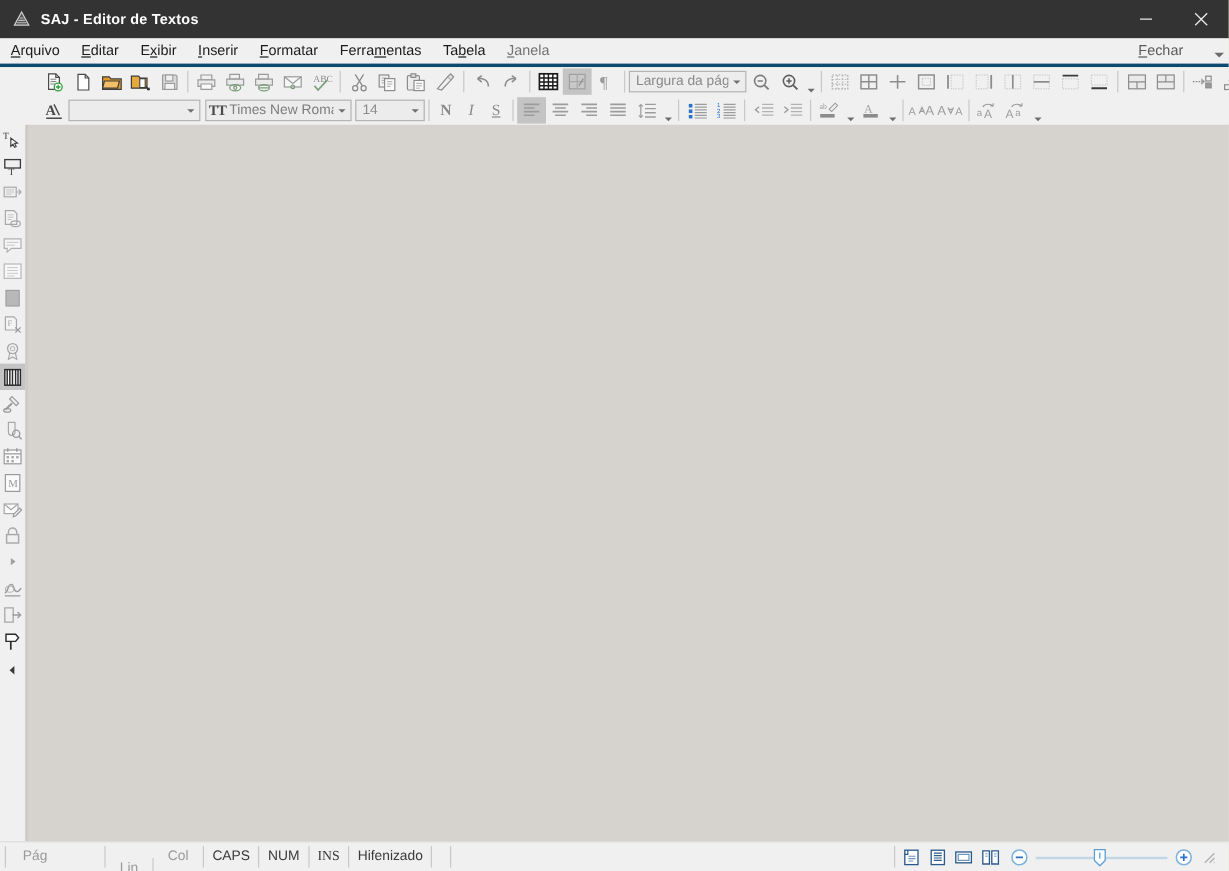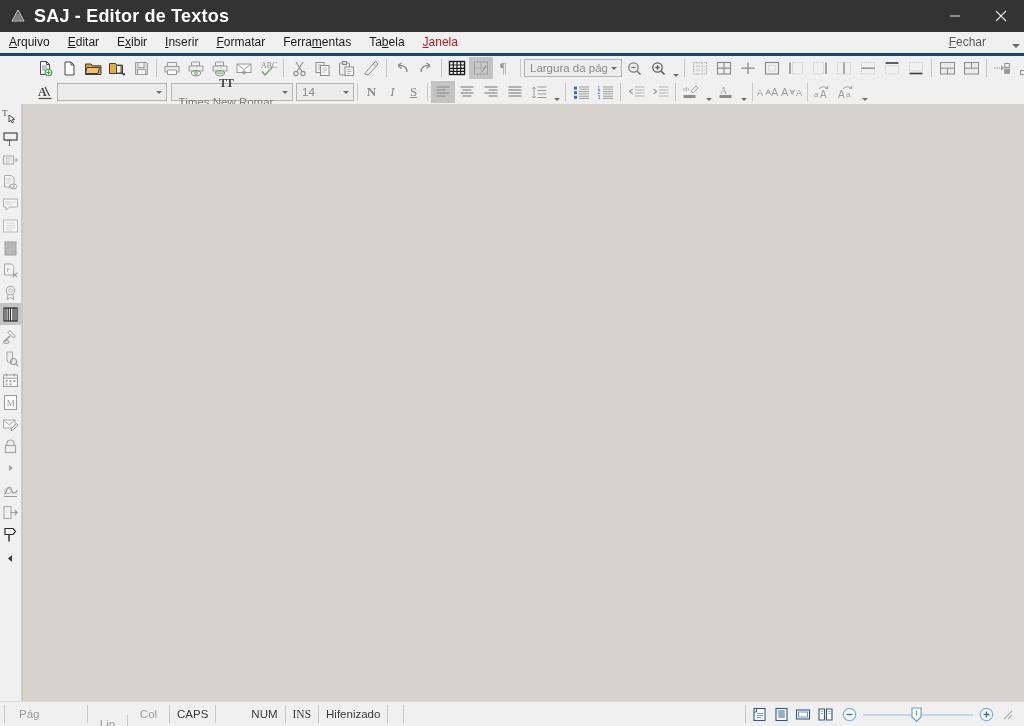--- a/index.html
+++ b/index.html
@@ -12,37 +12,37 @@
   }
   .app{position:relative;width:1024px;height:726px;display:flex;flex-direction:column;background:#f0f0f0;}
 
   
   .titlebar{
     height:32px;background:#333333;color:#ffffff;
     display:flex;align-items:center;flex:0 0 32px;
   }
   .title-left{display:flex;align-items:center;padding-left:10px;gap:8px;flex:1;}
   .app-icon{width:16px;height:16px;display:block;}
-  .title-text{font-size:18px;font-weight:bold;letter-spacing:.2px;color:#ffffff;}
+  .title-text{font-size:12px;font-weight:bold;letter-spacing:.2px;color:#ffffff;}
   .win-btns{display:flex;height:32px;}
   .win-btn{
     width:46px;height:32px;display:flex;align-items:center;justify-content:center;
     color:#e8e8e8;
   }
 
   
   .menubar{
     height:21px;flex:0 0 21px;background:#f0f0f0;
     display:flex;align-items:center;border-bottom:3px solid #0c4a6e;
     position:relative;
   }
   .menu-item{
     padding:2px 9px 3px 9px;font-size:12px;color:#1b1b1b;line-height:15px;white-space:nowrap;
   }
-  .menu-item.disabled{color:#b91c1c;}
+  .menu-item.disabled{color:#737373;}
   .menu-item u{text-decoration:underline;}
   .menu-spacer{flex:1;}
   .menu-right{display:flex;align-items:center;padding-right:4px;gap:18px;}
   .menu-right .menu-item{padding:2px 6px 3px 6px;color:#5a5a5a;}
   .caret-sm{
     width:0;height:0;border-left:4px solid transparent;border-right:4px solid transparent;
     border-top:4px solid #6b6b6b;margin-left:2px;margin-top:6px;
   }
 
   
@@ -70,21 +70,21 @@
   .combo{
     height:18px;border:1px solid #b4b4b4;background:#ececec;display:flex;align-items:center;
     font-size:11.5px;color:#8a8a8a;box-sizing:border-box;flex:0 0 auto;
   }
   .combo .cval{padding-left:5px;overflow:hidden;white-space:nowrap;flex:1;line-height:16px;}
   .combo .cbtn{
     width:14px;height:16px;display:flex;align-items:center;justify-content:center;flex:0 0 auto;
   }
   .combo.style{width:110px;}
   .combo.font{width:122px;}
-  .combo.font .cval{padding-left:2px;display:flex;align-items:center;gap:3px;color:#7d7d7d;flex-direction:column;}
+  .combo.font .cval{padding-left:2px;display:flex;align-items:center;gap:3px;color:#7d7d7d;}
   .combo.size{width:58px;}
   .combo.zoomsel{width:98px;background:#ededed;}
   .tt-glyph{font-family:"Liberation Serif",serif;font-weight:bold;font-size:12px;color:#4a4a4a;letter-spacing:-1px;}
 
   
   .bodyrow{flex:1 1 auto;display:flex;min-height:0;background:#d6d3ce;}
   .leftrail{
     width:21px;flex:0 0 21px;background:#f0f0f0;display:flex;flex-direction:column;
     align-items:center;padding-top:1px;border-right:1px solid #d0cdc8;
   }
@@ -828,21 +828,21 @@
     </div>
 
     <div class="canvas"></div>
   </div>
 
   <div class="statusbar">
     <div class="sb-cell first muted" style="width:84px;padding-left:14px;">Pág</div>
     <div class="sb-cell muted" style="width:40px;justify-content:center;margin-top:20px;">Lin</div>
     <div class="sb-cell muted" style="width:42px;justify-content:center;">Col</div>
     <div class="sb-cell" style="justify-content:center;">CAPS</div>
-    <div class="sb-cell" style="justify-content:center;margin-left:28px;">NUM</div>
+    <div class="sb-cell" style="justify-content:center;">NUM</div>
     <div class="sb-cell" style="justify-content:center;font-family:Liberation Serif, serif;">INS</div>
     <div class="sb-cell" style="justify-content:center;">Hifenizado</div>
     <div class="sb-cell" style="width:16px;padding:0;"></div>
 
     <div class="sb-grow"></div>
 
     <div class="sb-cell" style="border:0;padding:0 2px;border-left:1px solid #c9c9c9;">
       <div class="sb-viewbtn">
         <svg width="15" height="15" viewBox="0 0 15 15">
           <rect x="2" y="1.5" width="11" height="12" fill="#fff" stroke="#2a5b8c" stroke-width="1.1"></rect>

